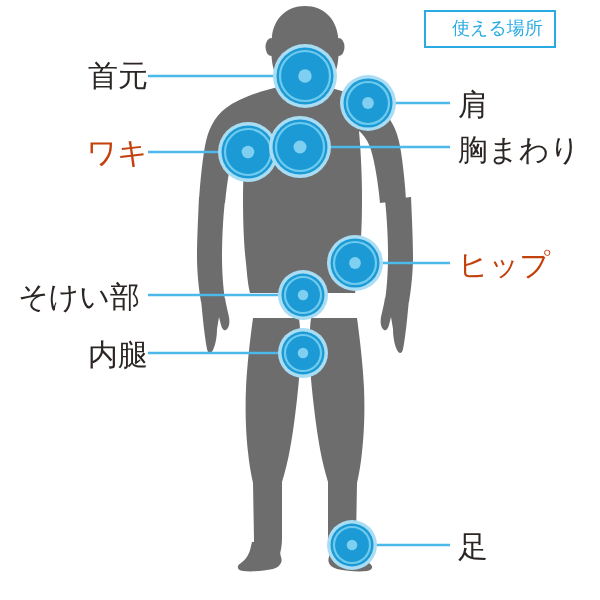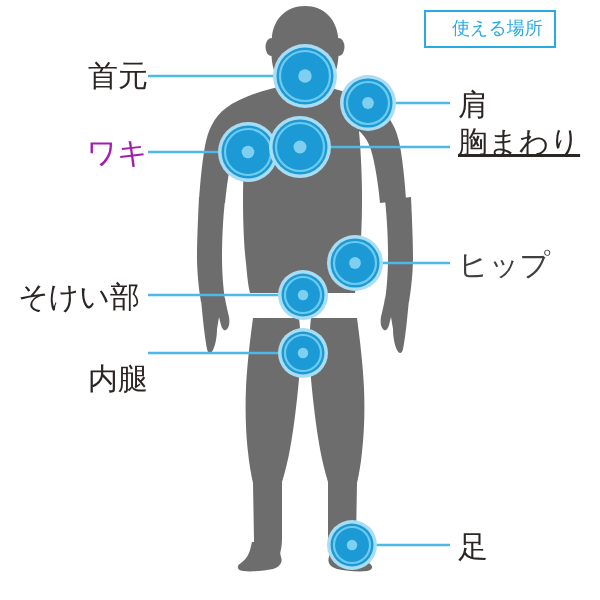--- a/index.html
+++ b/index.html
@@ -233,21 +233,21 @@
           <circle cx="352" cy="545" r="5.25" fill="#7fd0f0"></circle>
         </g>
       </g>
   </svg>
 
   <div id="title-box" style="left: 424px; top: 10px; border-color: rgb(41, 171, 226); color: rgb(41, 171, 226);">使える場所</div>
 
   <div id="label-layer">
       <div class="label label-left" style="left: 148px; top: 76px; color: rgb(43, 38, 35);">首元</div>
       <div class="label label-right" style="left: 458px; top: 105px; color: rgb(43, 38, 35);">肩</div>
-      <div class="label label-left" style="left: 148px; top: 153px; color: #a21caf; font-family: Liberation Serif, serif;">ワキ</div>
-      <div class="label label-right" style="left: 458px; top: 142px; color: rgb(43, 38, 35); text-decoration: underline;">胸まわり</div>
-      <div class="label label-right" style="left: 458px; top: 265px; color: #404040;">ヒップ</div>
+      <div class="label label-left" style="left: 148px; top: 153px; color: #c2410c; font-family: Liberation Serif, serif;">ワキ</div>
+      <div class="label label-right" style="left: 458px; top: 150px; color: rgb(43, 38, 35);">胸まわり</div>
+      <div class="label label-right" style="left: 458px; top: 265px; color: #c2410c;">ヒップ</div>
       <div class="label label-left" style="left: 140px; top: 297px; color: rgb(43, 38, 35);">そけい部</div>
-      <div class="label label-left" style="left: 148px; top: 355px; color: rgb(43, 38, 35); margin-top: 24px;">内腿</div>
+      <div class="label label-left" style="left: 148px; top: 355px; color: rgb(43, 38, 35);">内腿</div>
       <div class="label label-right" style="left: 458px; top: 547px; color: rgb(43, 38, 35);">足</div>
     </div>
 
 </div>
 
 </body></html>

